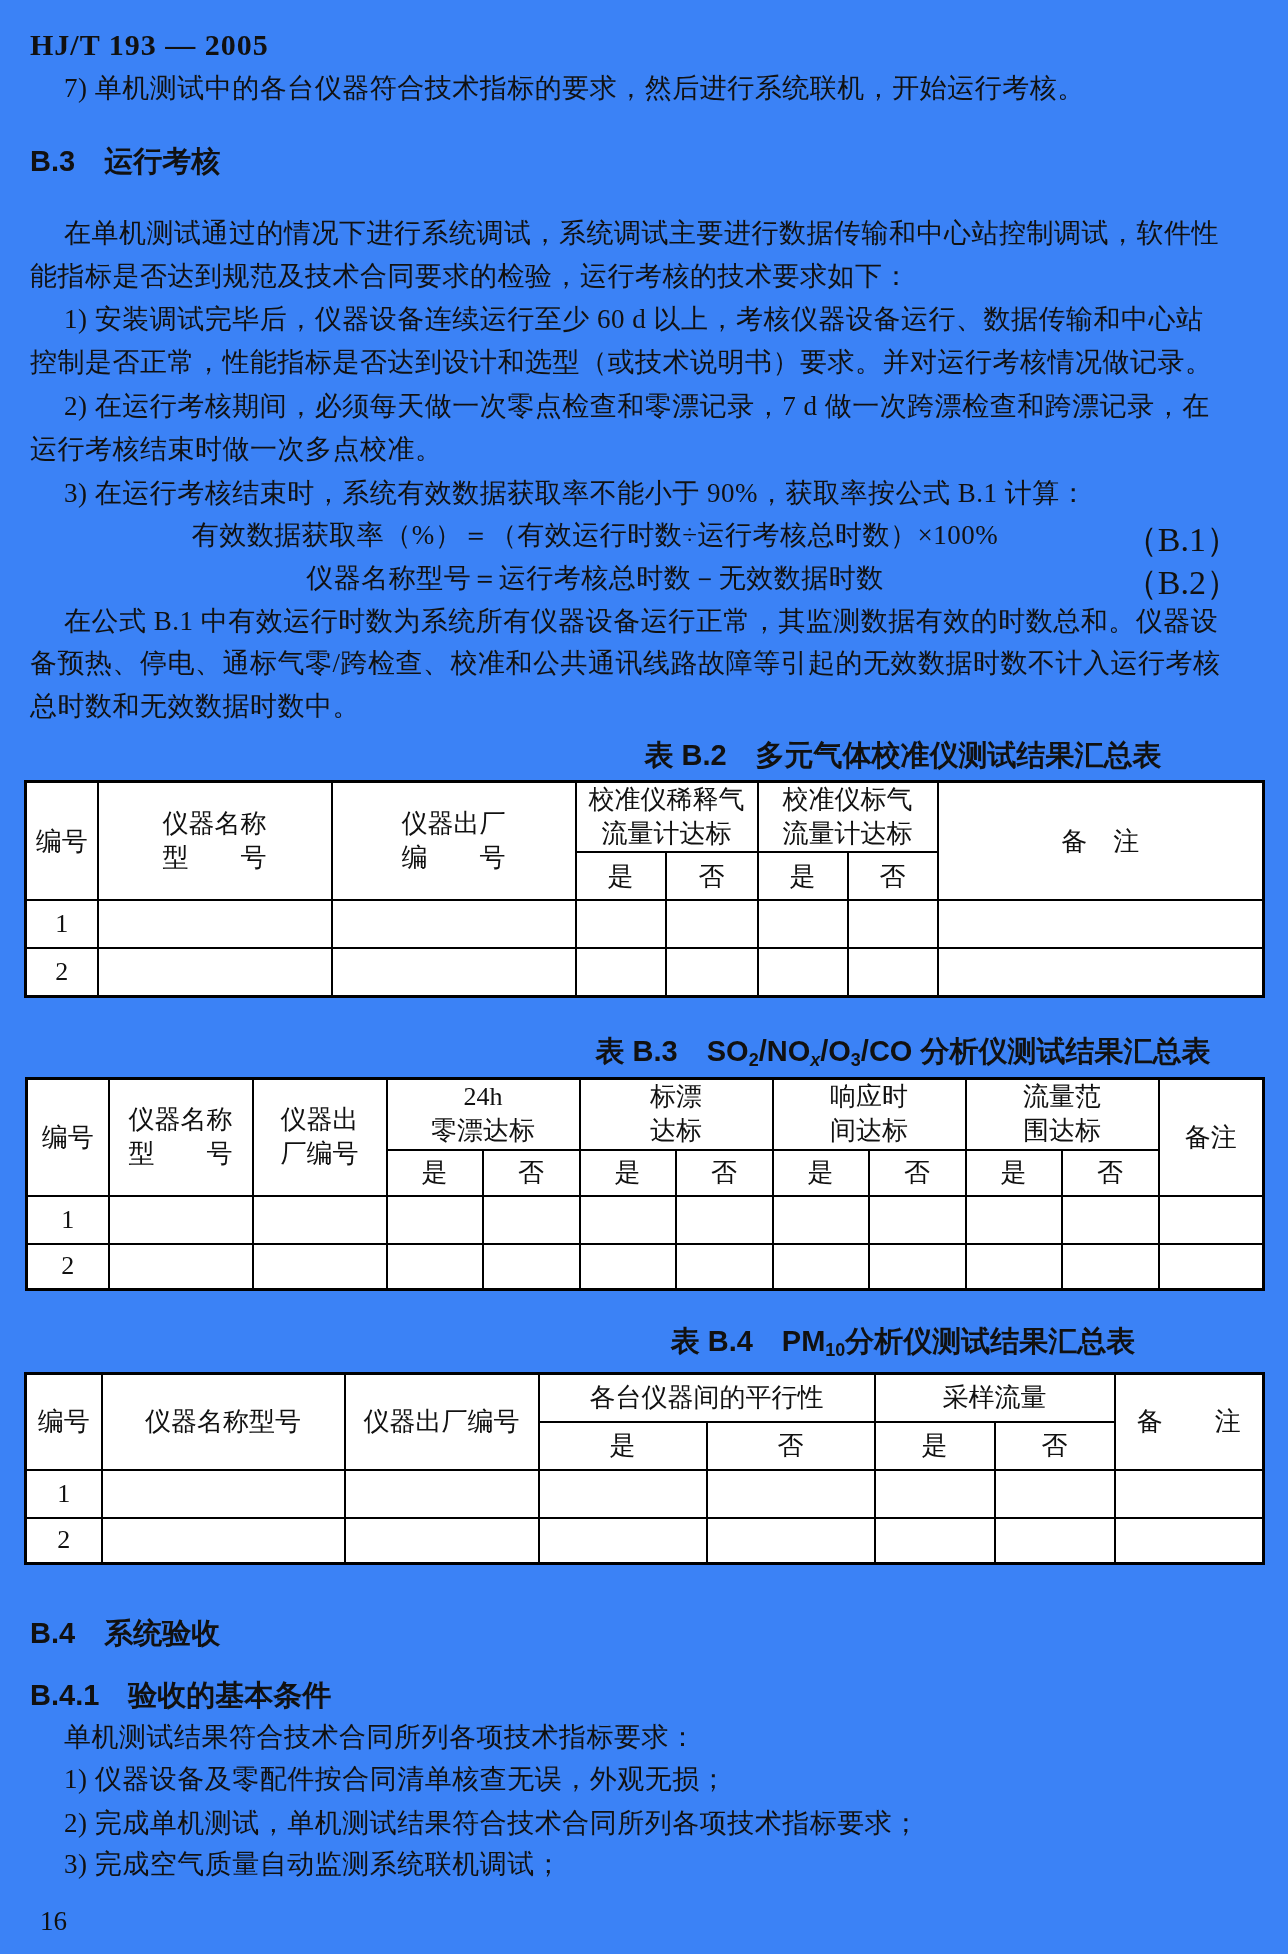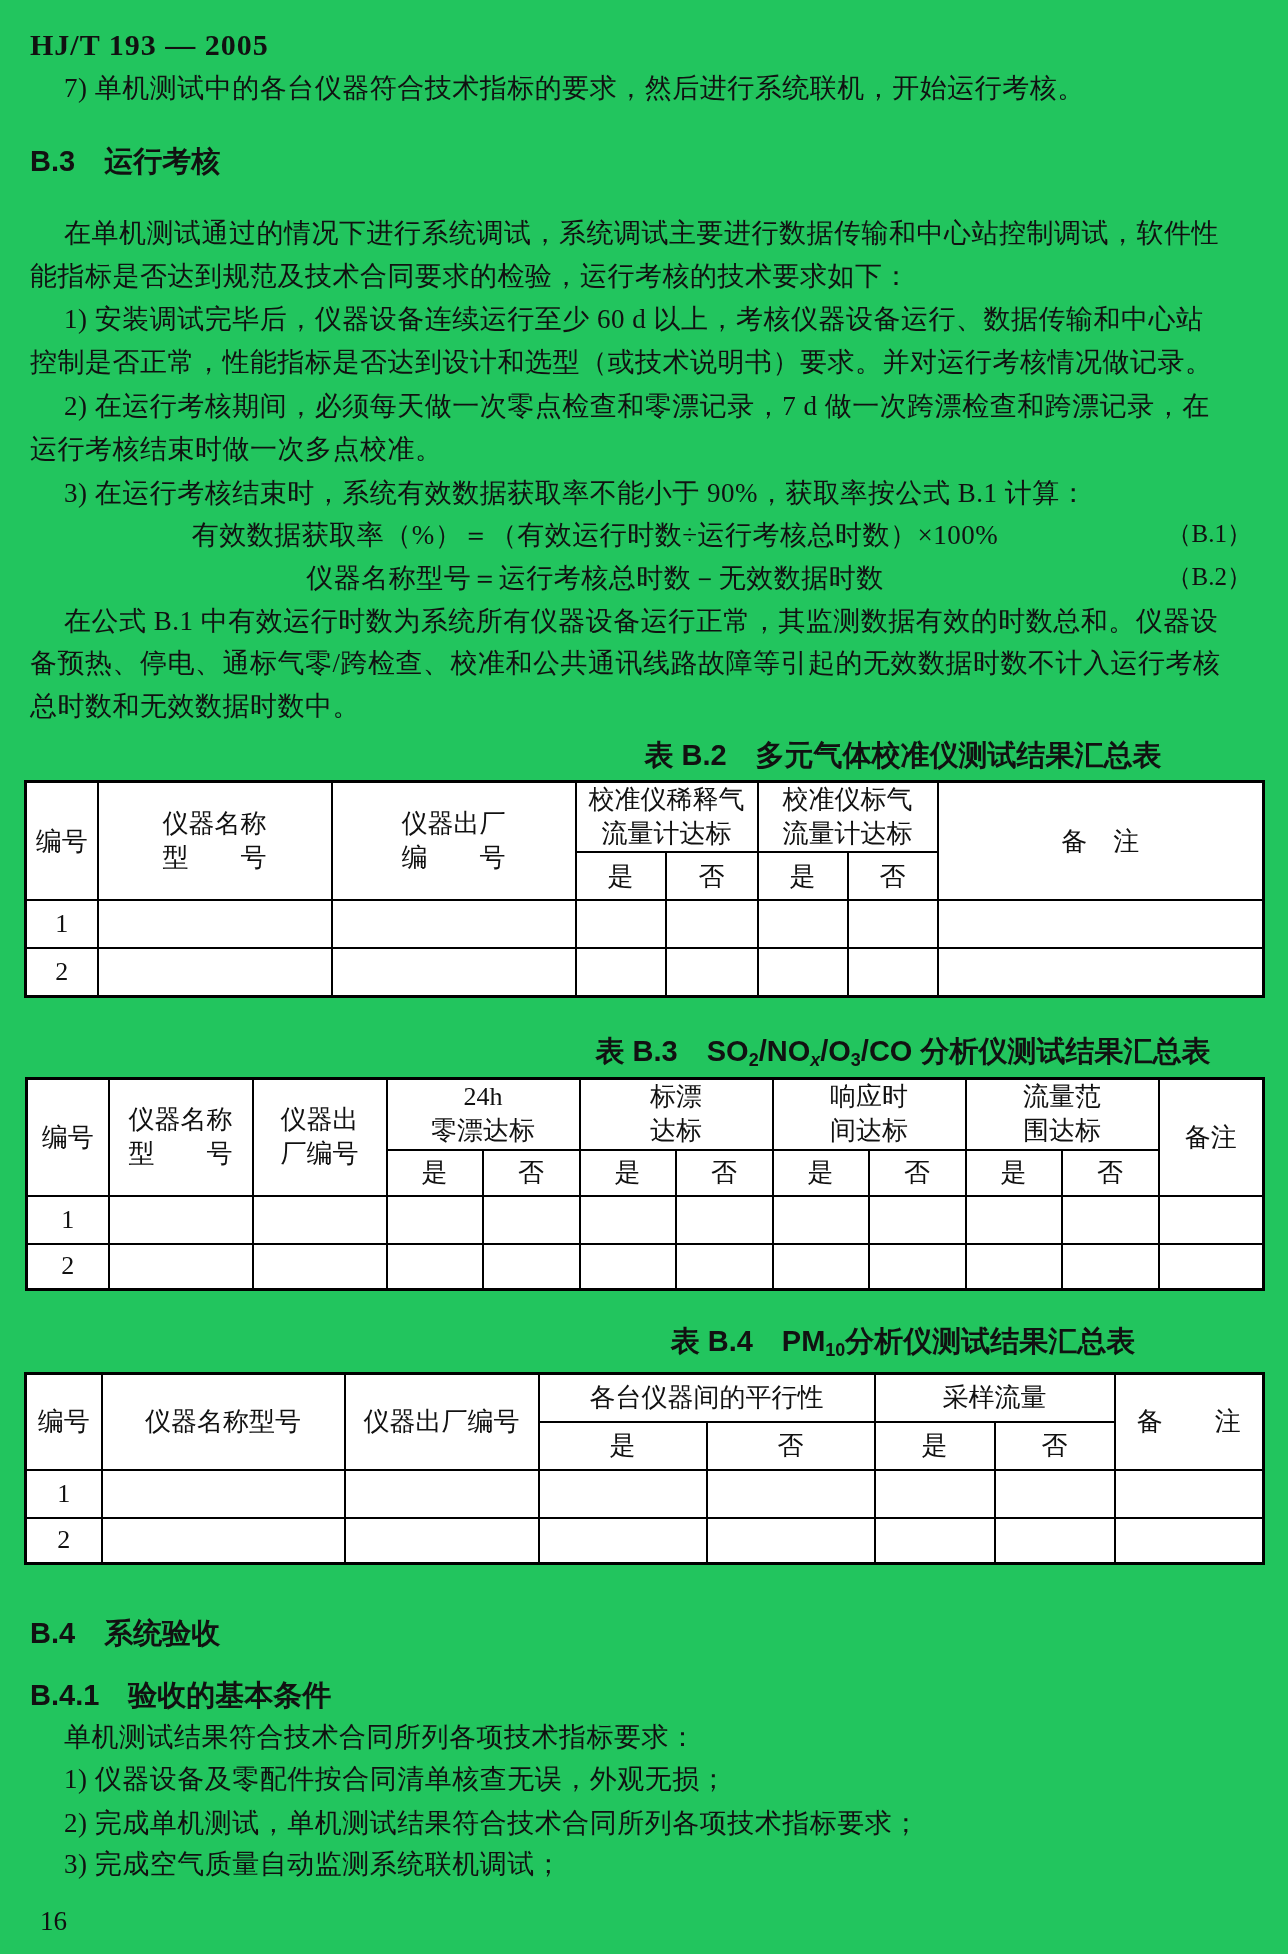--- a/index.html
+++ b/index.html
@@ -1,24 +1,24 @@
 <!DOCTYPE html>
 <html><head>
 <meta charset="utf-8">
 <style>
   html,body{margin:0;padding:0;background:#ffffff;}
-  .page{position:relative;width:1288px;height:1954px;background:#22c55e;overflow:hidden;
+  .page{position:relative;width:1288px;height:1954px;background:#3b82f6;overflow:hidden;
         font-family:"Liberation Serif","DejaVu Serif",serif;color:#111;}
   .abs{position:absolute;white-space:nowrap;}
   .std-num{font-family:"Liberation Serif","DejaVu Serif",serif;font-weight:700;font-size:30px;letter-spacing:1px;}
   .heading{font-family:"Liberation Sans","DejaVu Sans",sans-serif;font-weight:700;font-size:29px;}
   .bodyline{font-size:27px;letter-spacing:0.5px;}
   .formula-row{position:absolute;left:30px;width:1228px;}
   .formula-expr{display:block;width:1130px;text-align:center;font-size:27px;letter-spacing:0.5px;}
-  .formula-ref{position:absolute;right:6px;top:0;font-size:25px;}
+  .formula-ref{position:absolute;right:18px;top:0;font-size:34px;}
   .tbl-title{position:absolute;left:24px;width:1238px;padding-left:260px;box-sizing:content-box;
              text-align:center;font-family:"Liberation Sans","DejaVu Sans",sans-serif;
              font-weight:700;font-size:29px;white-space:nowrap;}
   table.std{position:absolute;border-collapse:collapse;table-layout:fixed;background:#fff;}
   table.std{border:3px solid #000;}
   table.std td{border:2px solid #000;text-align:center;vertical-align:middle;
                font-size:26px;padding:0;overflow:hidden;}
   table.std .hl{line-height:34px;}
   .sub{font-size:0.62em;vertical-align:-0.28em;}
   .it{font-style:italic;}

